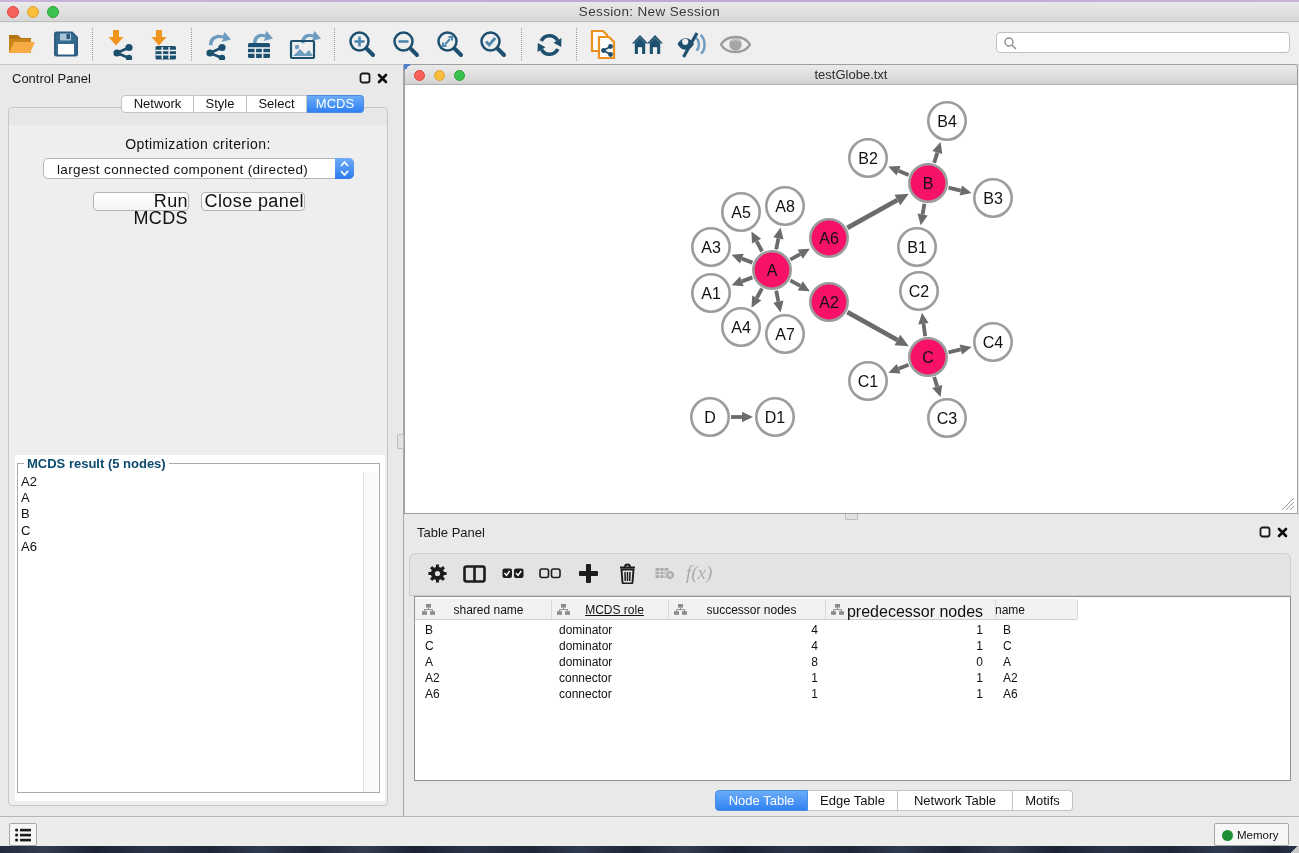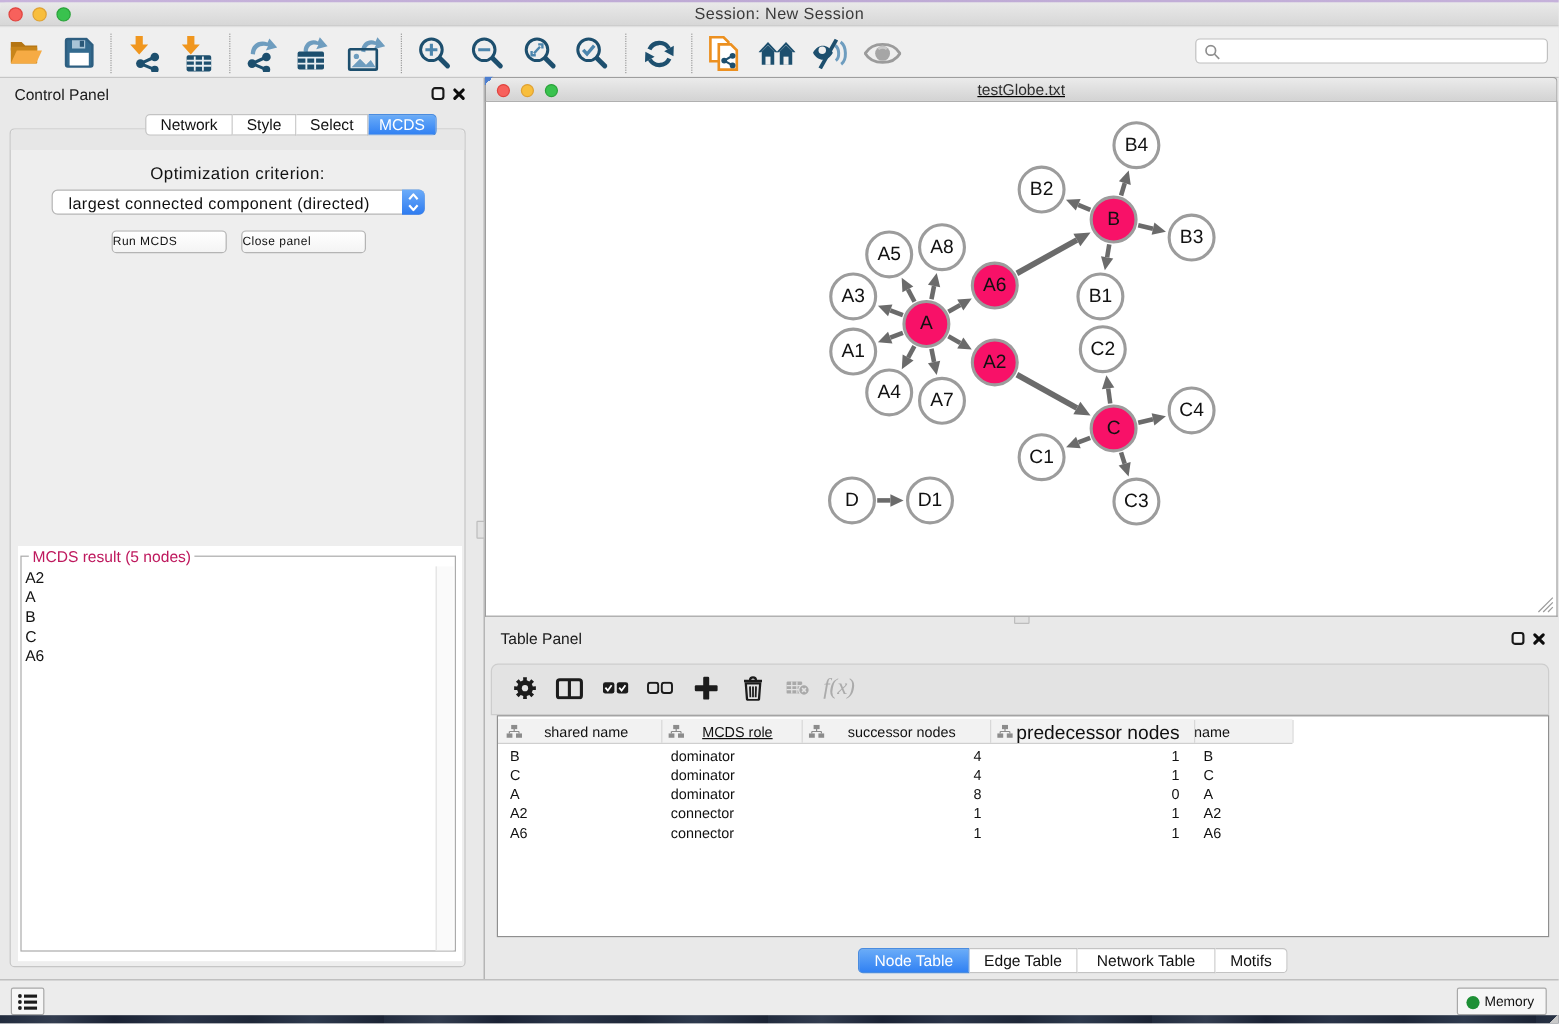--- a/index.html
+++ b/index.html
@@ -3,21 +3,21 @@
 <meta charset="utf-8">
 <style>
 * { margin:0; padding:0; box-sizing:border-box; }
 html,body { width:1299px; height:853px; overflow:hidden; }
 body { font-family:"Liberation Sans", sans-serif; background:#e9e9e9; position:relative; }
 .abs { position:absolute; }
 .tl { position:absolute; border-radius:50%; width:12px; height:12px; }
 .sep { position:absolute; top:5px; height:33px; width:0; border-left:1px dotted #9a9a9a; }
 .ic { position:absolute; }
 svg { display:block; }
-.btn { position:absolute; background:linear-gradient(#ffffff,#f4f4f4); border:1px solid #b4b4b4; border-radius:4px; font-size:10px; letter-spacing:0.4px; color:#111; text-align:left; }
+.btn { position:absolute; background:linear-gradient(#ffffff,#f4f4f4); border:1px solid #b4b4b4; border-radius:4px; font-size:18px; letter-spacing:0.4px; color:#111; text-align:right; }
 .seg { position:absolute; display:flex;padding-left:44px; }
 .seg > div { background:#fff; border-top:1px solid #c3c3c3; border-bottom:1px solid #c3c3c3; border-right:1px solid #c3c3c3; color:#111; text-align:center; }
 .seg > div:first-child { border-left:1px solid #c3c3c3; border-radius:4px 0 0 4px; }
 .seg > div:last-child { border-radius:0 4px 4px 0; }
 .seg > div.sel { background:linear-gradient(#6aacf8,#3181f3); color:#fff; border-color:#4a8cdf; }
 </style>
 </head>
 <body>
 
 <div class="abs" style="left:0;top:0;width:1299px;height:2px;background:linear-gradient(90deg,#c8b4dc,#bda9d4,#c5b1da);"></div>
@@ -198,33 +198,33 @@
         <path d="M6 8 l3.5-4 3.5 4 M6 13 l3.5 4 3.5-4" fill="none" stroke="#fff" stroke-width="1.8" stroke-linejoin="round"></path>
       </svg>
   </div>
 </div>
 
 <div class="btn" style="left:93px;top:192px;width:96px;height:19px;line-height:17px;">Run MCDS</div>
 <div class="btn" style="left:201px;top:192px;width:104px;height:19px;line-height:17px;">Close panel</div>
 
 <div class="abs" style="left:15px;top:455px;width:370px;height:346px;background:#fff;"></div>
 <div class="abs" style="left:17px;top:463px;width:363px;height:330px;border:1px solid #ababab;"></div>
-<div class="abs" style="left:24px;top:456px;font-size:13px;color:#be185d;background:#fff;padding:0 3px;">MCDS result (5 nodes)</div>
+<div class="abs" style="left:24px;top:456px;font-size:13px;color:#0c4a6e;background:#fff;padding:0 3px;font-weight:bold;">MCDS result (5 nodes)</div>
 
 <div class="abs" style="left:363px;top:472px;width:15px;height:320px;background:#fafafa;border-left:1px solid #e2e2e2;"></div>
 <div class="abs" style="left:21px;top:474px;font-size:13px;color:#111;line-height:16.2px;">A2<br>A<br>B<br>C<br>A6</div>
 
 <div class="abs" style="left:403px;top:65px;width:1px;height:751px;background:#a8a8a8;"></div>
 <div class="abs" style="left:397px;top:434px;width:7px;height:15px;background:#e2e2e2;border:1px solid #bdbdbd;border-radius:1px;"></div>
 
 <div class="abs" style="left:845px;top:513px;width:13px;height:7px;background:#e2e2e2;border:1px solid #bdbdbd;border-radius:1px;"></div>
 
 <div class="abs" style="left:404px;top:64px;width:894px;height:450px;">
   <div style="position:absolute;left:0;top:0;width:7px;height:7px;z-index:5;background:linear-gradient(135deg,#4d7fd0 50%,transparent 50%);"></div>
-  <div style="position:absolute;left:0;top:0;width:894px;height:21px;background:linear-gradient(#ebebeb,#d3d3d3);border:1px solid #9e9e9e;border-bottom:1px solid #b0b0b0;border-radius:4px 4px 0 0;text-decoration:underline;">
+  <div style="position:absolute;left:0;top:0;width:894px;height:21px;background:linear-gradient(#ebebeb,#d3d3d3);border:1px solid #9e9e9e;border-bottom:1px solid #b0b0b0;border-radius:4px 4px 0 0;">
     <div class="tl" style="left:9px;top:5px;width:11px;height:11px;background:#f7615c;border:1px solid #e0443f;"></div>
     <div class="tl" style="left:29px;top:5px;width:11px;height:11px;background:#f8be3c;border:1px solid #dfa133;"></div>
     <div class="tl" style="left:49px;top:5px;width:11px;height:11px;background:#39c24e;border:1px solid #2ba33b;"></div>
     <div style="text-align:center;font-size:13px;color:#2e2e2e;line-height:20px;">testGlobe.txt</div>
   </div>
   <div style="position:absolute;left:0;top:21px;width:894px;height:429px;background:#fff;border:1px solid #9e9e9e;border-top:none;"></div>
   <svg width="14" height="14" style="position:absolute;right:3px;bottom:3px;">
     <g stroke="#9a9a9a" stroke-width="1">
         <line x1="13" y1="1" x2="1" y2="13"></line>
         <line x1="13" y1="5" x2="5" y2="13"></line>

